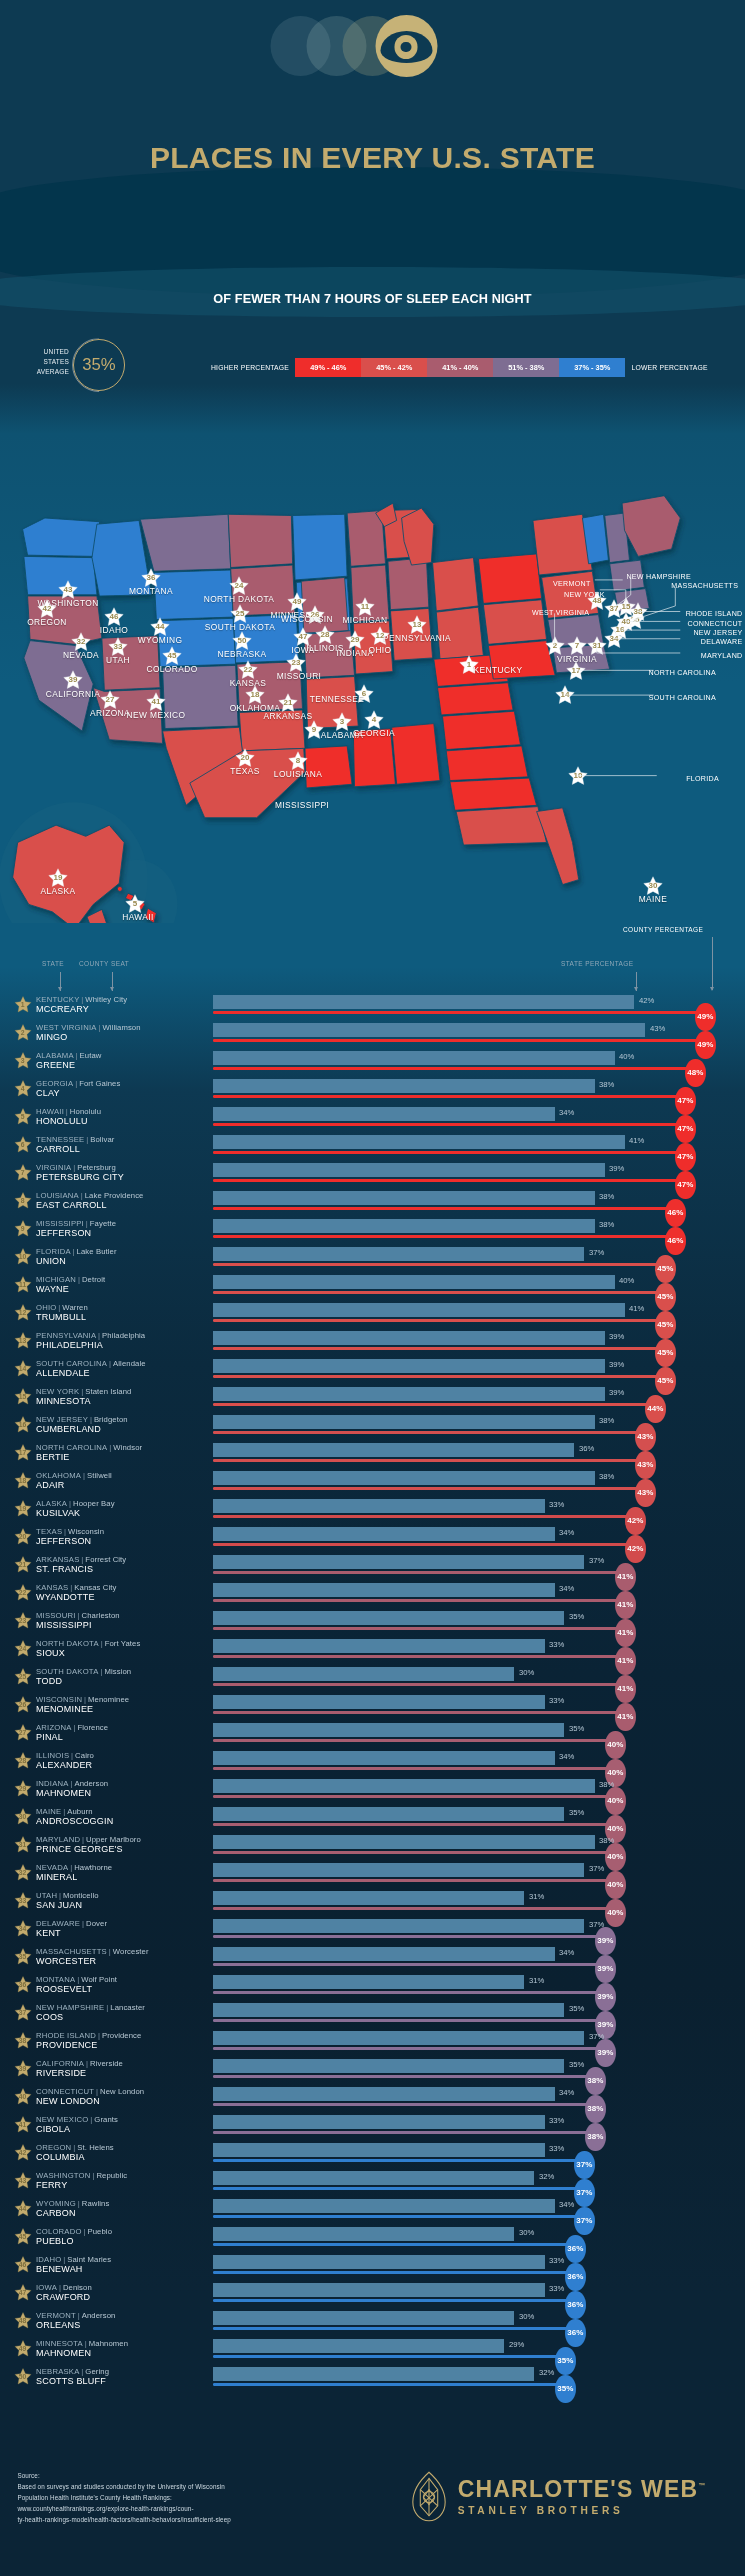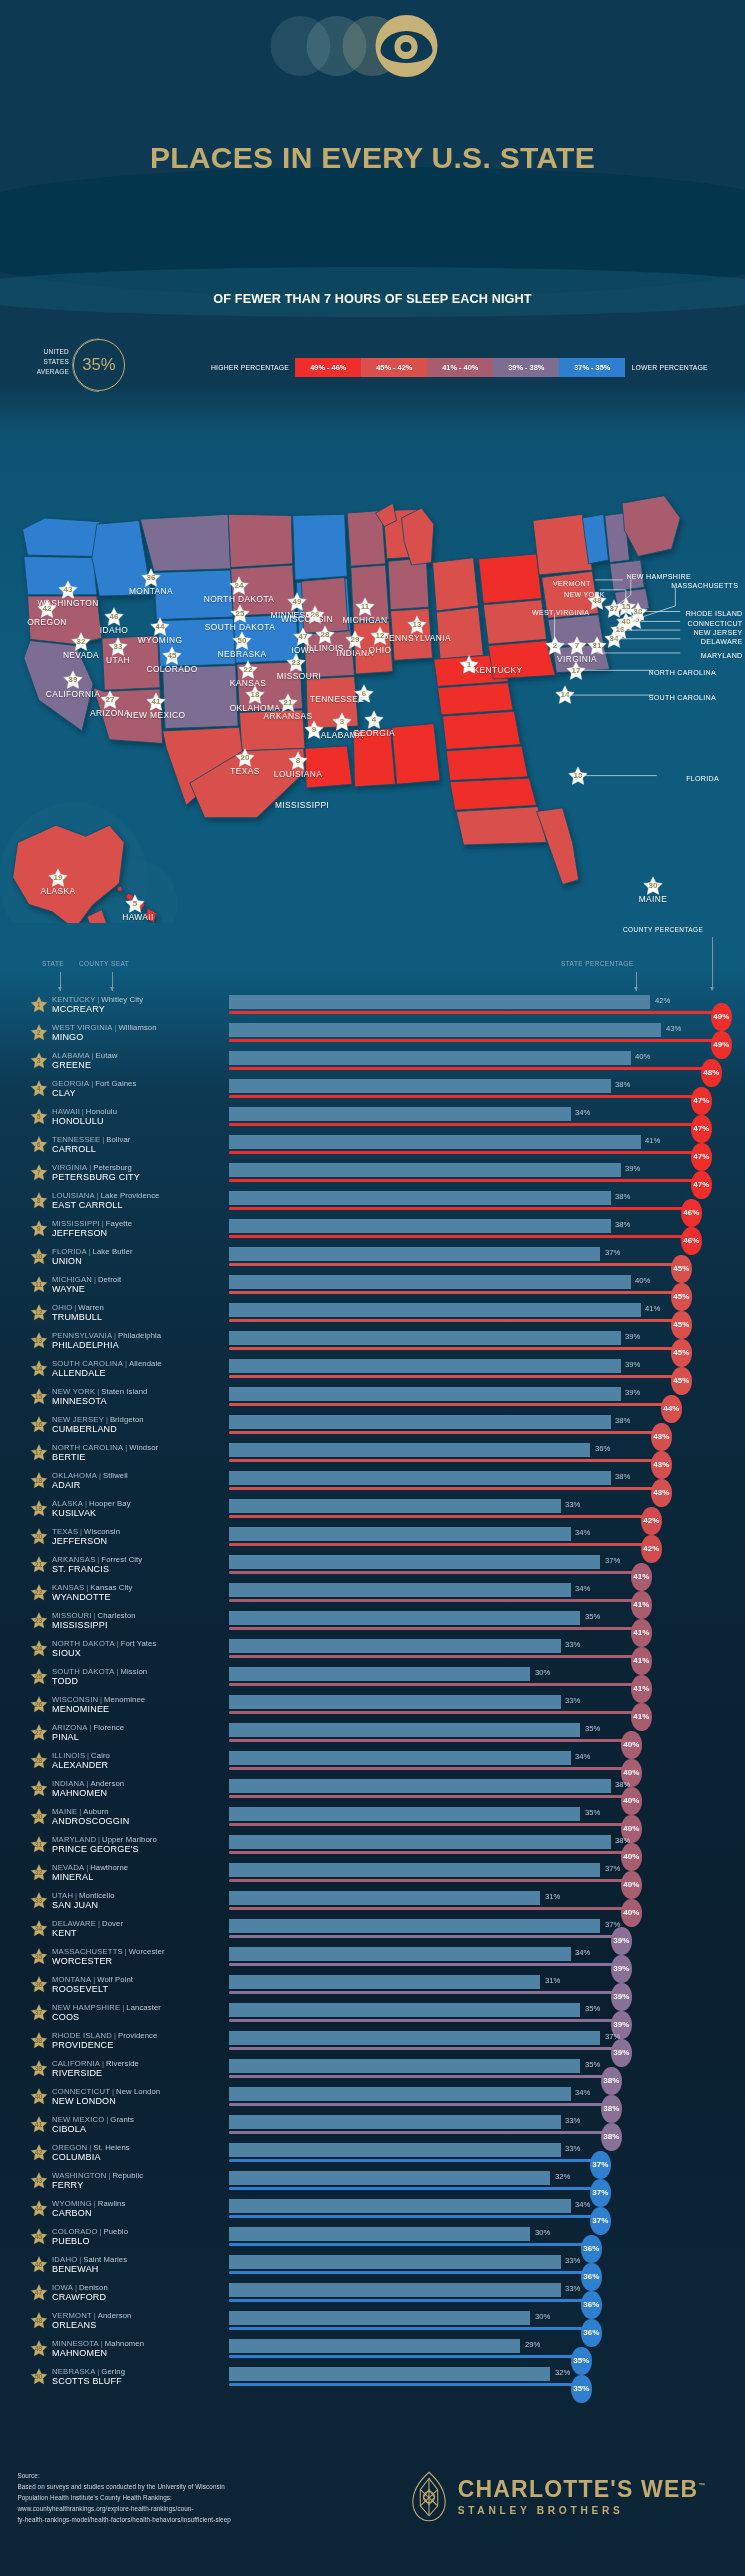--- a/index.html
+++ b/index.html
@@ -84,21 +84,21 @@
   .charthdr { position:absolute; left:0; top:917px; width:745px; height:81px; }
   .chdr-txt { position:absolute; font-size:6.5px; letter-spacing:0.4px; white-space:nowrap; }
   .chdr-txt.dim { color:#8fa8b8; }
   .chdr-txt.bright { color:#ffffff; }
   .chdr-arrow { position:absolute; width:0.6px; background:#7e93a3; }
   .chdr-arrow::after{ content:""; position:absolute; left:-2.2px; bottom:-0.6px;
             border-left:2.5px solid transparent; border-right:2.5px solid transparent;
             border-top:4.3px solid #7e93a3; }
 
   
-  .rows { position:absolute; left:16px; top:992px; width:606px; }
+  .rows { position:absolute; left:0; top:992px; width:606px; }
   .row { position:relative; height:28px; }
   .r-star { position:absolute; left:13.6px; top:4.3px; width:18px; height:17.4px; }
   .r-star .num { position:absolute; inset:0; display:flex; align-items:center;
                  justify-content:center; font-size:6.8px; font-weight:700;
                  color:#7d6f3e; padding-bottom:0.6px; }
   .r-txt { position:absolute; left:36px; top:2.5px; width:198px; }
   .r-line1 { color:#9fb4c2; font-size:7.7px; letter-spacing:0.1px; white-space:nowrap; }
   .r-line1 b { color:#b9c9d4; font-weight:400; }
   .r-line1 .st { font-weight:400; letter-spacing:0.2px; }
   .r-line1 .sep { color:#7e93a3; padding:0 1.9px; }
@@ -161,21 +161,21 @@
   </div>
   <div class="avg-circ">35%</div>
 </div>
 
 <div class="legend">
   <span class="leg-cap l">HIGHER PERCENTAGE</span>
   <div id="legend-swatches" style="display:flex">
       <div class="leg-sw" style="background: rgb(239, 45, 43);">49% - 46%</div>
       <div class="leg-sw" style="background: rgb(217, 79, 76);">45% - 42%</div>
       <div class="leg-sw" style="background: rgb(169, 92, 110);">41% - 40%</div>
-      <div class="leg-sw" style="background: rgb(126, 109, 146);">39% - 38%</div>
+      <div class="leg-sw" style="background: rgb(126, 109, 146);">51% - 38%</div>
       <div class="leg-sw" style="background: rgb(47, 127, 208);">37% - 35%</div>
     </div>
   <span class="leg-cap r">LOWER PERCENTAGE</span>
 </div>
 
 <div class="map">
   <svg class="mapsvg" width="745" height="514" viewBox="0 0 1202 830">
     <defs>
       <filter id="sh" x="-20%" y="-20%" width="150%" height="150%">
         <feDropShadow dx="3" dy="5" stdDeviation="4" flood-color="#062738" flood-opacity=".55"></feDropShadow>

